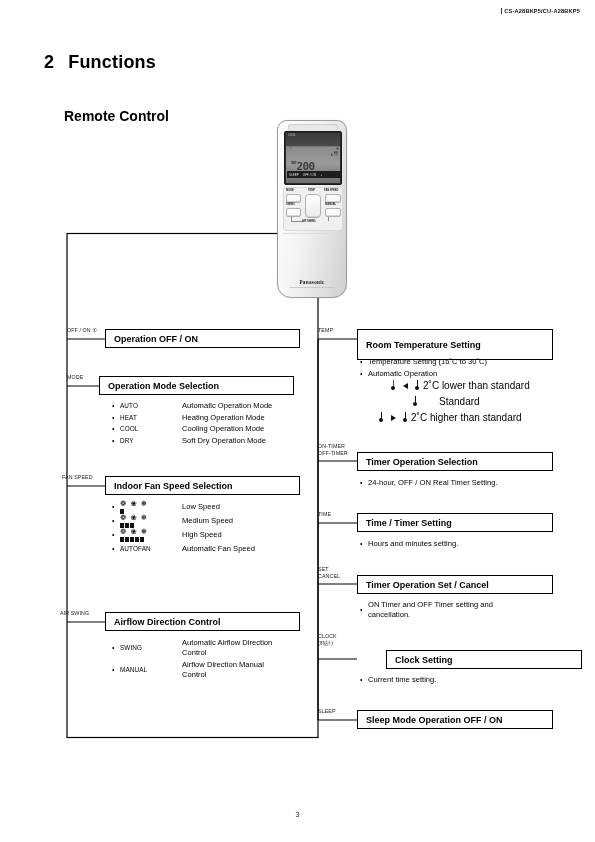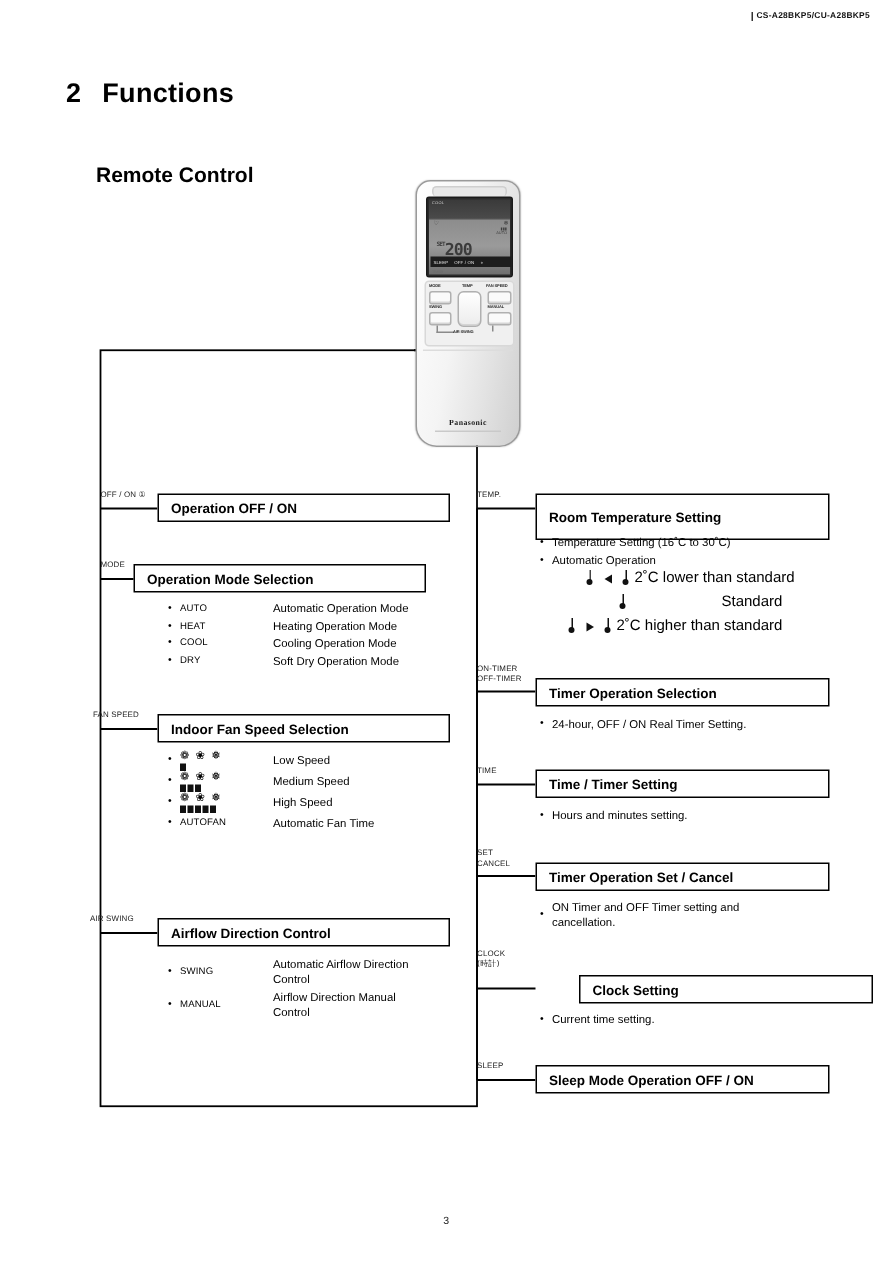--- a/index.html
+++ b/index.html
@@ -264,21 +264,21 @@
       <div class="brand">Panasonic</div>
     </div>
   </div>
 
   <div class="tag" style="left:67px;top:327px;">OFF / ON ①</div>
   <div class="callout" style="left:105px;top:329px;width:195px;height:19px;">
     <span>Operation OFF / ON</span>
   </div>
 
   <div class="tag" style="left:67px;top:374px;">MODE</div>
-  <div class="callout" style="left:89px;top:376px;width:195px;height:19px;text-align:right;">
+  <div class="callout" style="left:99px;top:376px;width:195px;height:19px;text-align:right;">
     <span>Operation Mode Selection</span>
   </div>
   <div class="blist" style="left:112px;top:401px;width:195px;">
     <div class="brow">
       <span class="bdot">•</span>
       <span class="bkey">AUTO</span>
       <span class="btxt">Automatic Operation Mode</span>
     </div>
     <div class="brow">
       <span class="bdot">•</span>
@@ -351,21 +351,21 @@
             <i></i>
             <i></i>
           </span>
       </span>
       <span class="btxt">High Speed</span>
     </div>
 
     <div class="brow" style="margin-top:2px;">
       <span class="bdot">•</span>
       <span class="bkey">AUTOFAN</span>
-      <span class="btxt">Automatic Fan Time</span>
+      <span class="btxt">Automatic Fan Speed</span>
     </div>
   </div>
 
   <div class="tag" style="left:60px;top:610px;">AIR SWING</div>
   <div class="callout" style="left:105px;top:612px;width:195px;height:19px;">
     <span>Airflow Direction Control</span>
   </div>
   <div class="blist" style="left:112px;top:638px;width:195px;">
     <div class="brow">
       <span class="bdot">•</span>
@@ -400,21 +400,21 @@
           <span class="stem"></span>
           <span class="bulb"></span>
         </span>
       <span class="tri-left"></span>
       <span class="thermo">
           <span class="stem"></span>
           <span class="bulb"></span>
         </span>
       <span>2˚C lower than standard</span>
     </div>
-    <div class="temprow" style="margin-bottom:5px;padding-left:22px;gap:42px;">
+    <div class="temprow" style="margin-bottom:5px;padding-left:22px;">
       <span class="thermo">
           <span class="stem"></span>
           <span class="bulb"></span>
         </span>
       <span style="margin-left:18px;">Standard</span>
     </div>
     <div class="temprow" style="margin-left:-12px;">
       <span class="thermo">
           <span class="stem"></span>
           <span class="bulb"></span>

